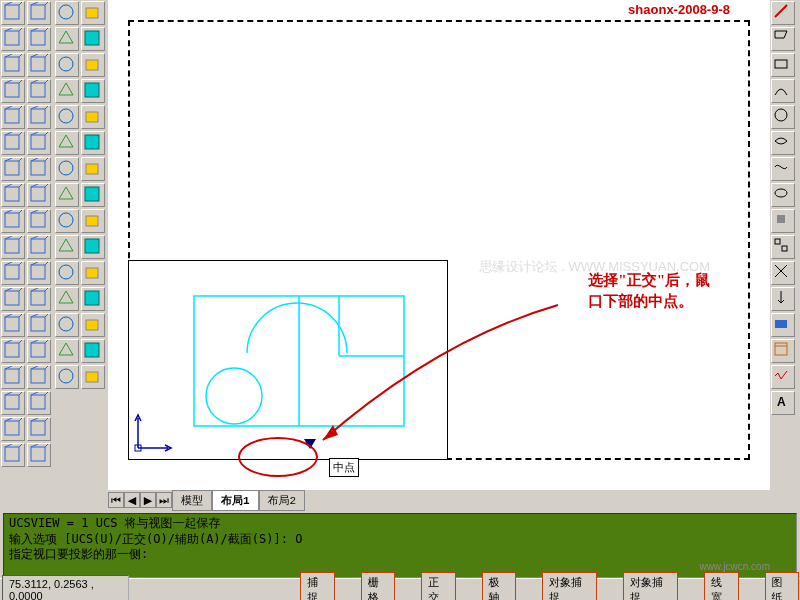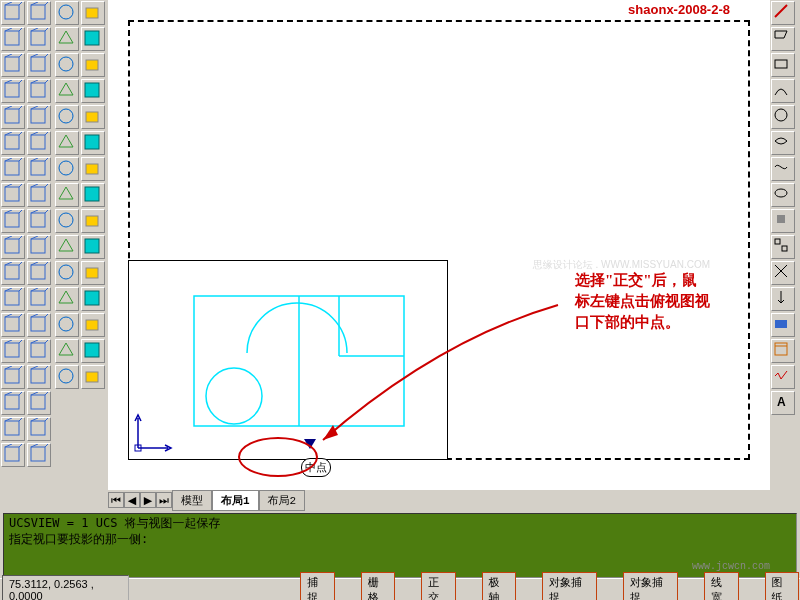--- a/index.html
+++ b/index.html
@@ -22,22 +22,22 @@
 .annotation-arrow { position: absolute; right: 260px; top: 305px; }
 .ellipse-mark { position: absolute; left: 270px; bottom: 35px; width: 80px; height: 40px; border: 2px solid #c00; border-radius: 50%; }
 .tabs { position: absolute; left: 108px; bottom: 90px; right: 30px; height: 20px; background: #d4d0c8; display: flex; align-items: center; font-size: 11px; }
 .tab-btn { padding: 2px 8px; border: 1px solid #888; background: #d4d0c8; cursor: pointer; font-family: Liberation Mono, monospace; }
 .tab-btn.active { background: #fff; font-weight: bold; }
 .nav-btn { width: 16px; height: 16px; border: 1px solid #888; background: #d4d0c8; display: inline-flex; align-items: center; justify-content: center; cursor: pointer; }
 .command-area { position: absolute; left: 3px; bottom: 22px; right: 3px; height: 65px; background: #4d7c0f; border: 1px inset #888; padding: 2px 5px; font-family: "SimSun", monospace; font-size: 12px; line-height: 1.3; overflow: hidden; }
 .status-bar { position: absolute; left: 0; bottom: 0; right: 0; height: 22px; background: #d4d0c8; display: flex; align-items: center; font-size: 11px; border-top: 1px solid #fff; gap: 24px; }
 .status-coords { padding: 2px 6px; border: 1px inset #aaa; margin: 0 2px; background: #d4d0c8; }
 .status-toggle { padding: 2px 6px; border: 1px solid #c2410c; margin: 0 1px; background: #d4d0c8; cursor: pointer; }
-.watermark-faint { position: absolute; right: 60px; top: 258px; color: #ddd; font-size: 10px; font-family: Arial; }
-.watermark-bottom { position: absolute; right: 30px; bottom: 28px; color: #888; font-size: 10px; font-family: Liberation Mono, monospace; }
+.watermark-faint { position: absolute; right: 60px; top: 258px; color: #ddd; font-size: 13px; font-family: Arial; }
+.watermark-bottom { position: absolute; right: 30px; bottom: 28px; color: #888; font-size: 10px; font-family: Liberation Sans, sans-serif; }
 </style>
 </head>
 <body>
 
 <div class="toolbar-left">
 <span class="tool-btn"><svg width="20" height="20">
         <rect x="3" y="3" width="14" height="14" fill="none" stroke="#3366cc" stroke-width="1"></rect>
         <line x1="3" y1="3" x2="10" y2="0" stroke="#3366cc"></line>
         <line x1="17" y1="3" x2="20" y2="0" stroke="#3366cc"></line>
       </svg></span><span class="tool-btn"><svg width="20" height="20">
@@ -279,74 +279,74 @@
         <rect x="3" y="3" width="12" height="12" fill="none" stroke="#cc6600"></rect>
         <line x1="3" y1="6" x2="15" y2="6" stroke="#cc6600"></line>
       </svg></span><span class="tool-btn"><svg width="18" height="18">
         <path d="M3 10 L6 7 L9 13 L15 5" stroke="#cc0000" fill="none"></path>
       </svg></span><span class="tool-btn"><svg width="18" height="18">
         <text x="5" y="14" font-size="12" font-weight="bold">A</text>
       </svg></span>
 </div>
 
 <div class="canvas-area">
-  <div class="watermark-top">shaonx-2008-2-8</div>
+  <div class="watermark-top">shaonx-2008-9-8</div>
   <div class="watermark-faint">思缘设计论坛 . WWW.MISSYUAN.COM</div>
   <div class="dashed-border"></div>
 
   <div class="viewport-box">
     <div class="tech-drawing">
       <svg width="220" height="140">
         <rect x="5" y="5" width="210" height="130"></rect>
         <line x1="110" y1="5" x2="110" y2="135"></line>
         <path d="M 58 62 A 50 50 0 0 1 158 62"></path>
         <circle cx="45" cy="105" r="28"></circle>
         <line x1="150" y1="5" x2="150" y2="65"></line>
         <line x1="150" y1="65" x2="215" y2="65"></line>
       </svg>
     </div>
     <div class="midpoint-marker">
       <div class="triangle"></div>
     </div>
-    <span class="midpoint-label" style="left:172px; bottom:-18px;border-radius:9px;">中点</span>
+    <span class="midpoint-label" style="left:200px; bottom:-18px;">中点</span>
   </div>
 
   <div class="ucs-icon">
     <svg width="40" height="40">
         <path d="M5 35 L5 5 M5 35 L35 35 M2 8 L5 2 L8 8 M32 32 L38 35 L32 38" stroke="#0000aa" fill="none" stroke-width="1.5"></path>
         <rect x="2" y="32" width="6" height="6" fill="none" stroke="#0000aa"></rect>
       </svg>
   </div>
 
   <div class="ellipse-mark" style="left:130px; bottom:13px;"></div>
 
   <svg class="annotation-arrow" width="270" height="160" style="position:absolute; left:200px; top:300px;">
     <path d="M 250 5 Q 130 40 15 140" stroke="#c00" stroke-width="2" fill="none"></path>
     <path d="M 15 140 L 25 125 L 30 135 Z" fill="#c00"></path>
   </svg>
 
   <div class="annotation">
     <div>选择"正交"后，鼠</div>
-    <div>标左键点击俯视图视</div>
     <div>口下部的中点。</div>
   </div>
 </div>
 
 <div class="tabs">
   <span class="nav-btn">⏮</span>
   <span class="nav-btn">◀</span>
   <span class="nav-btn">▶</span>
   <span class="nav-btn">⏭</span>
   <span class="tab-btn">模型</span>
   <span class="tab-btn active">布局1</span>
   <span class="tab-btn">布局2</span>
 </div>
 
 <div class="command-area">
   <div>UCSVIEW = 1  UCS 将与视图一起保存</div>
+  <div>输入选项 [UCS(U)/正交(O)/辅助(A)/截面(S)]:  O</div>
   <div>指定视口要投影的那一侧:</div>
 </div>
 
 <div class="watermark-bottom">www.jcwcn.com</div>
 
 <div class="status-bar">
   <span class="status-coords">75.3112,   0.2563 ,  0.0000</span>
   <span style="flex:0 0 120px"></span>
   <span class="status-toggle">捕捉</span>
   <span class="status-toggle">栅格</span>

